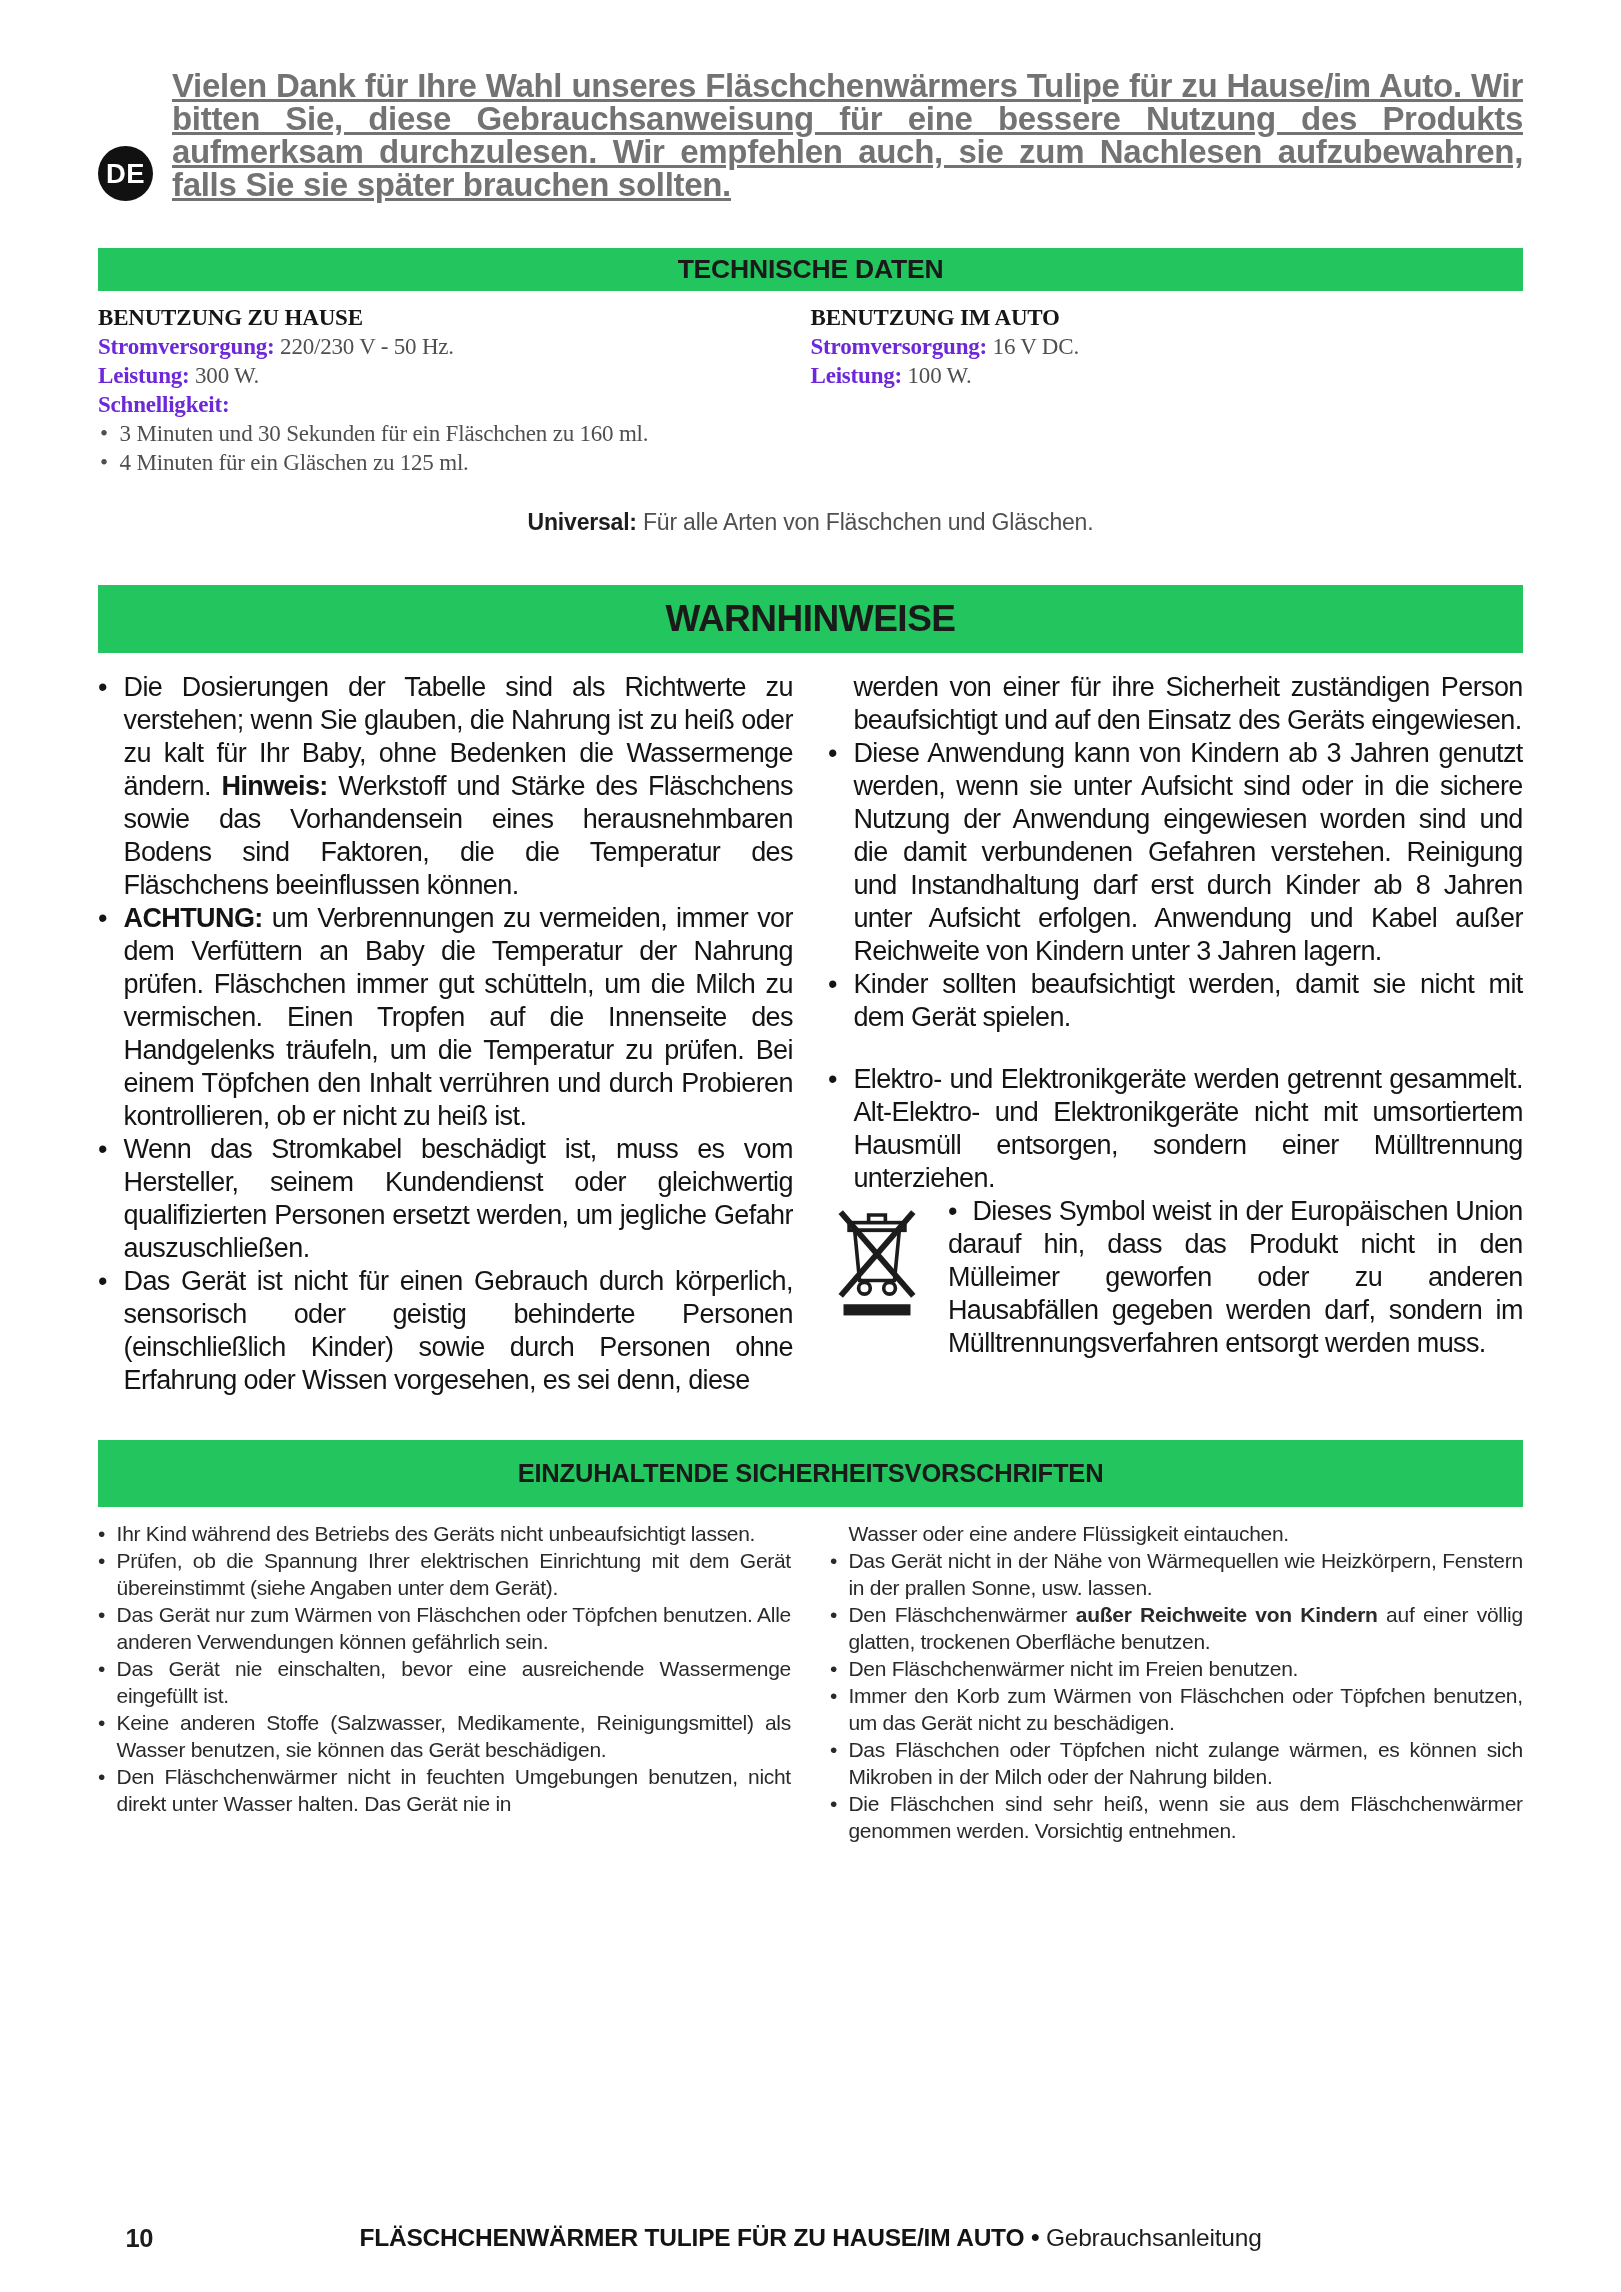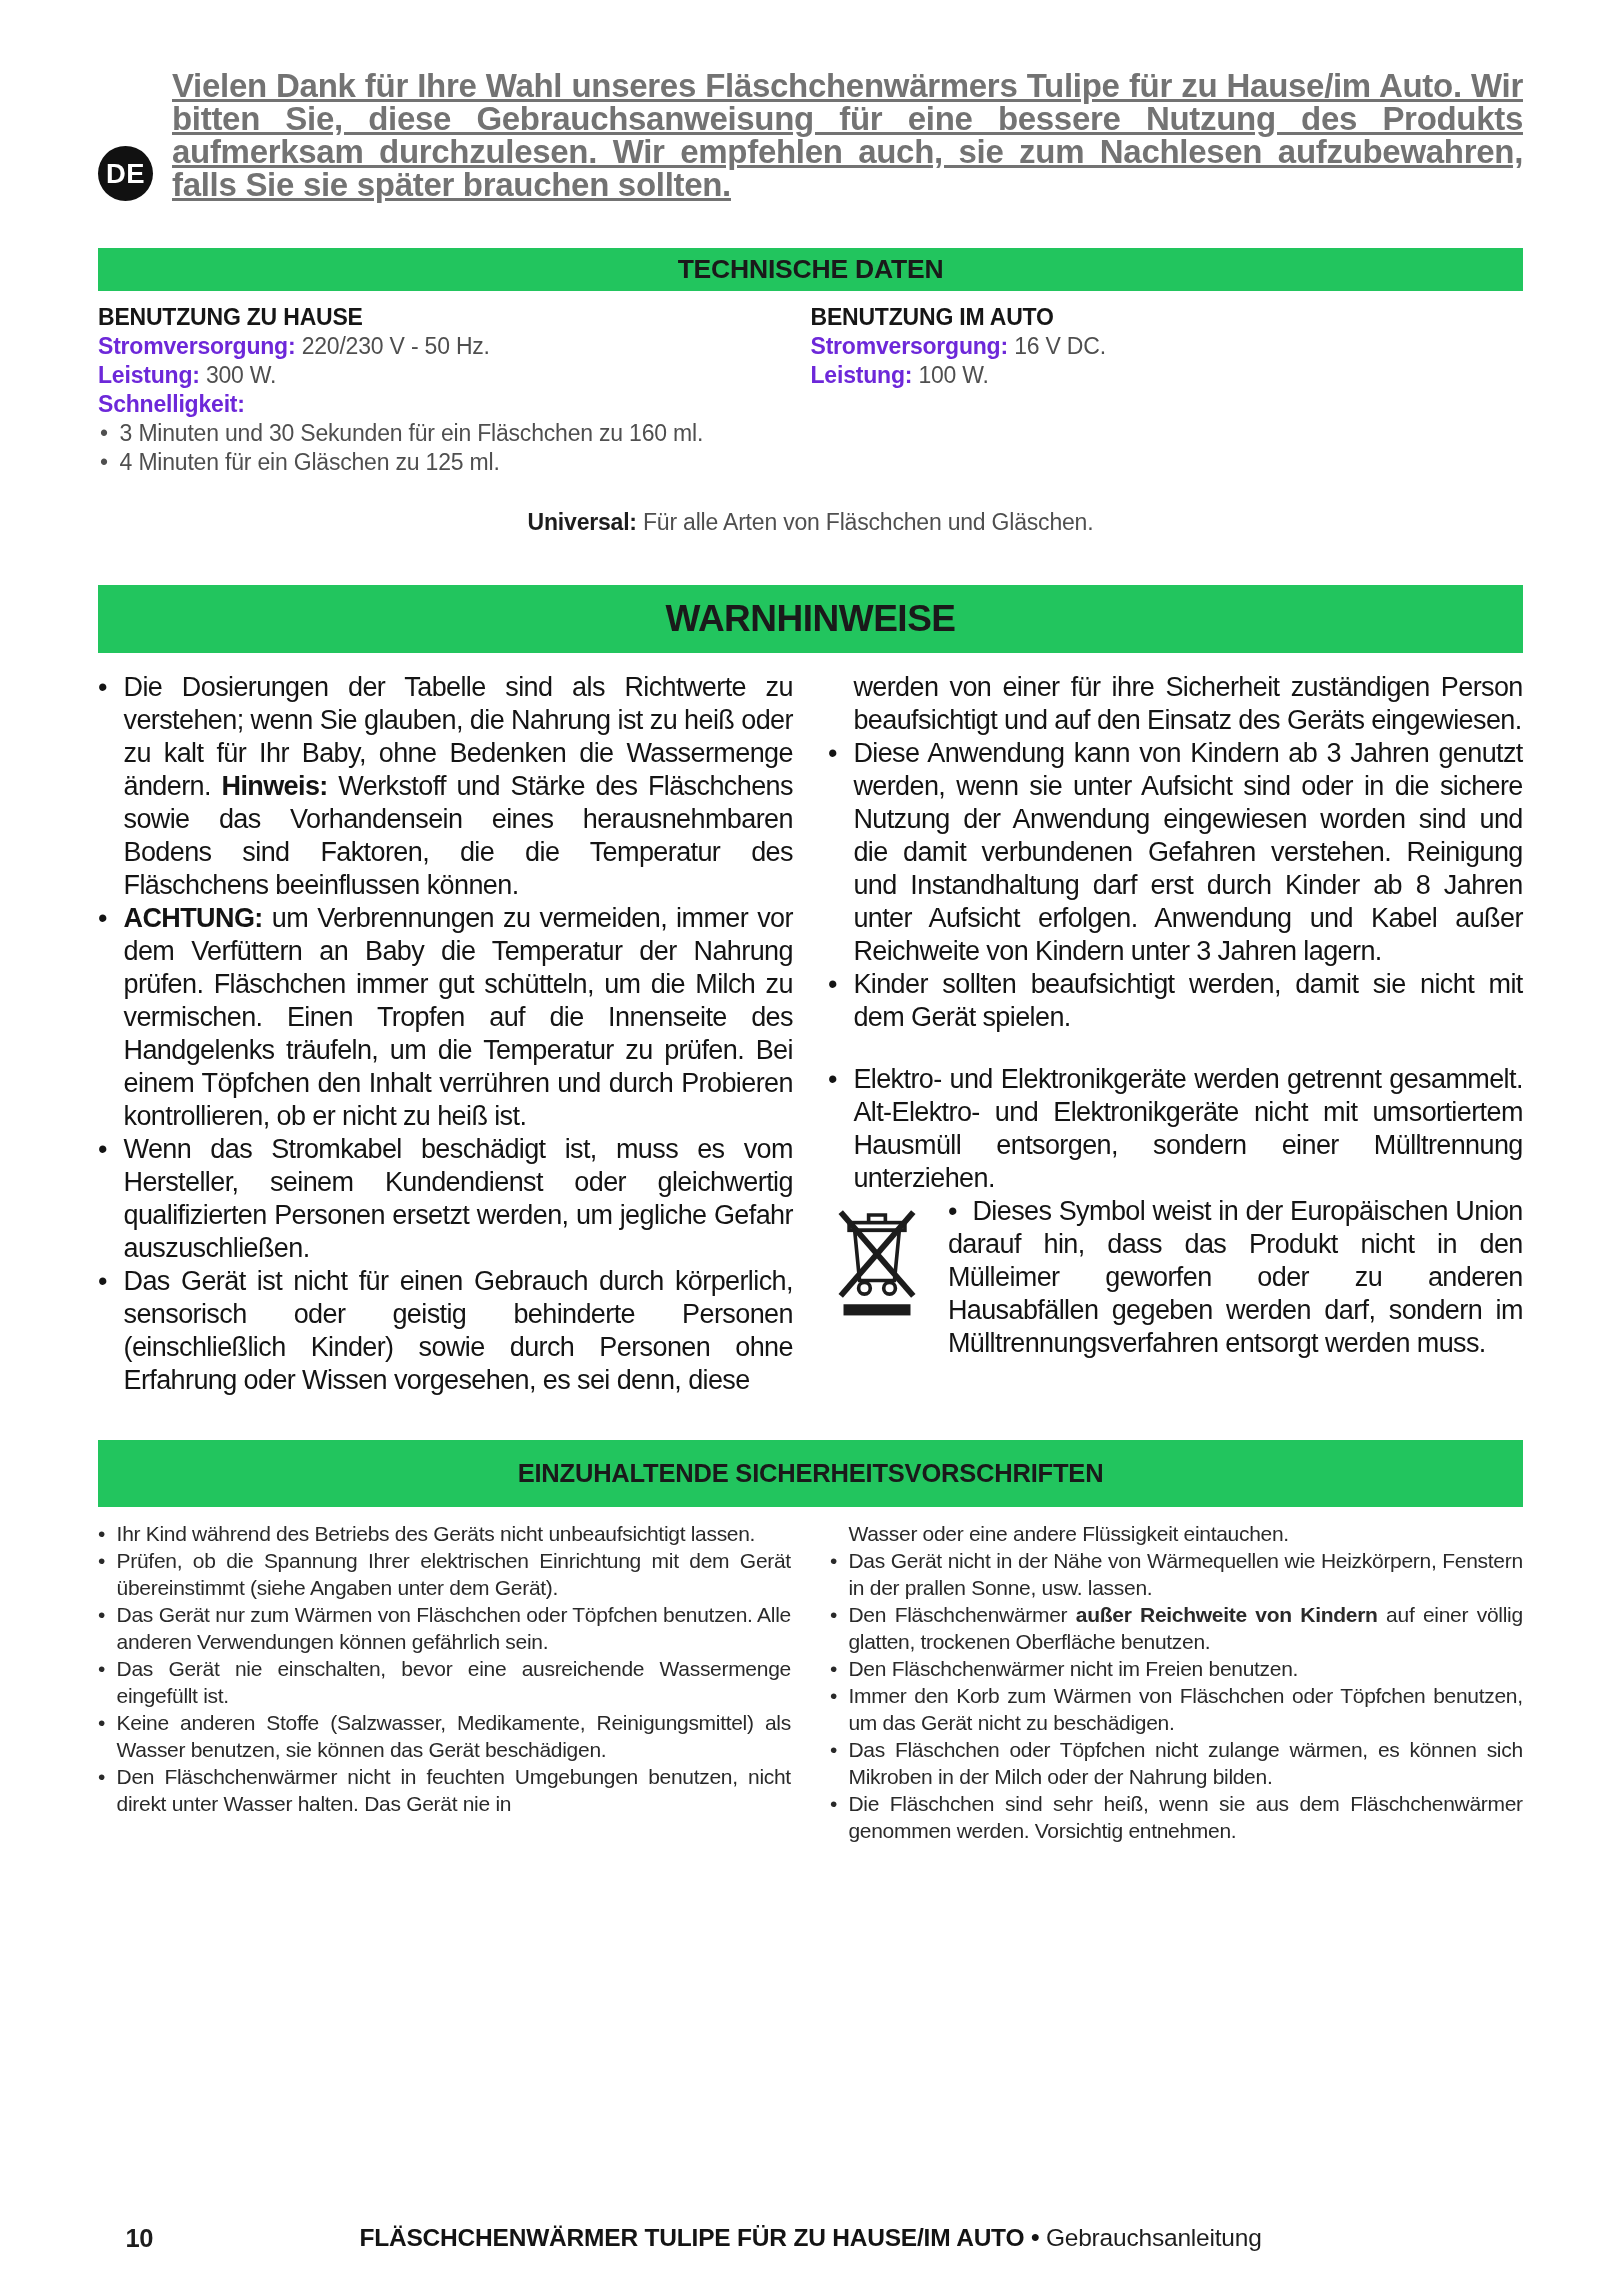--- a/index.html
+++ b/index.html
@@ -36,21 +36,21 @@
   
   .bar {
     background: #22c55e; text-align: center; font-weight: bold; color: #1a1a1a;
   }
   .tech-bar   { margin-top: 47px; font-size: 26.5px; padding: 5.9px 0; letter-spacing: -0.2px; }
   .warn-bar   { margin-top: 49px; font-size: 37px; padding: 13px 0; letter-spacing: -0.5px; }
   .safety-bar { margin-top: 43px; font-size: 25.5px; padding: 19px 0; letter-spacing: -0.2px; }
 
   
   .tech-cols { display: flex; margin-top: 12.7px; font-size: 23px; line-height: 29px; letter-spacing: -0.2px; }
-  .tech-col { width: 50%; }
+  .tech-col { width: 50%; font-family: Liberation Serif, serif; }
   .tech-title { font-weight: bold; color: #161616; }
   .trow .val, .tech-bullets, .universal .val { color: #4f4f4f; }
   .trow .bold { color: #6d28d9; }
   .tech-bullets .li { position: relative; padding-left: 21.6px; }
   .tech-bullets .li .bullet { position: absolute; left: 2px; }
   .universal { text-align: center; margin-top: 32px; font-size: 23px; letter-spacing: -0.2px; }
 
   
   .warn-cols { display: flex; gap: 35px; margin-top: 17.6px; }
   .warn-col {

